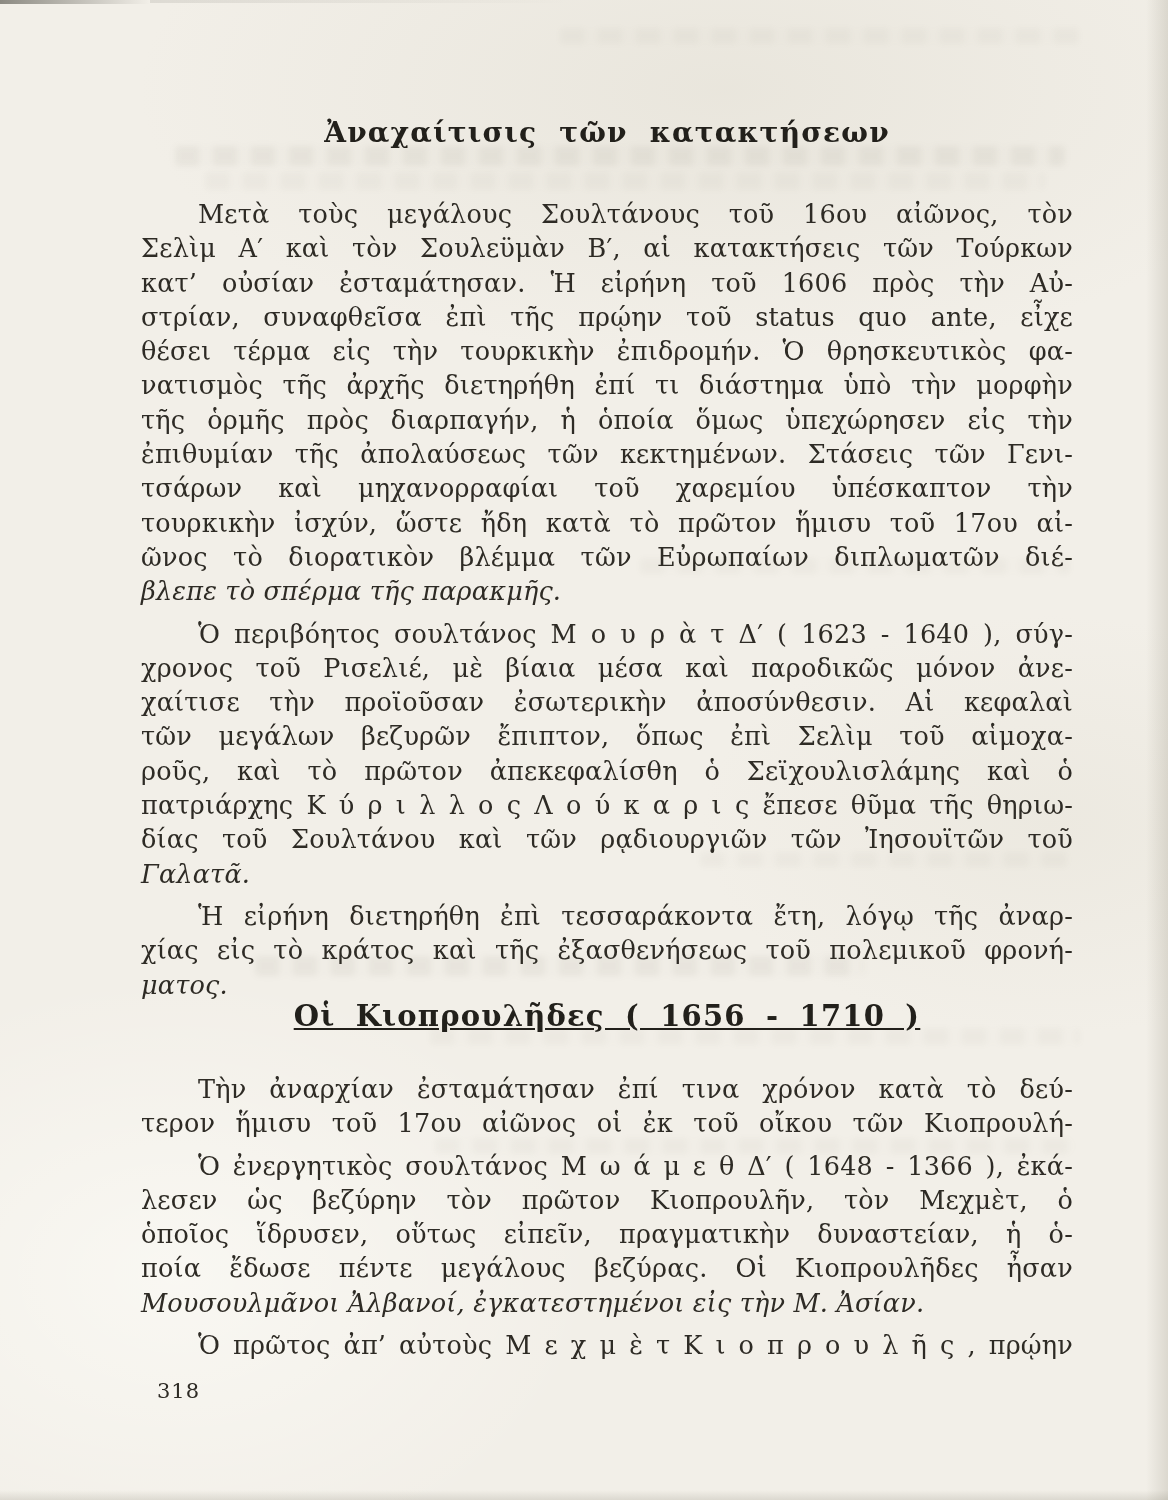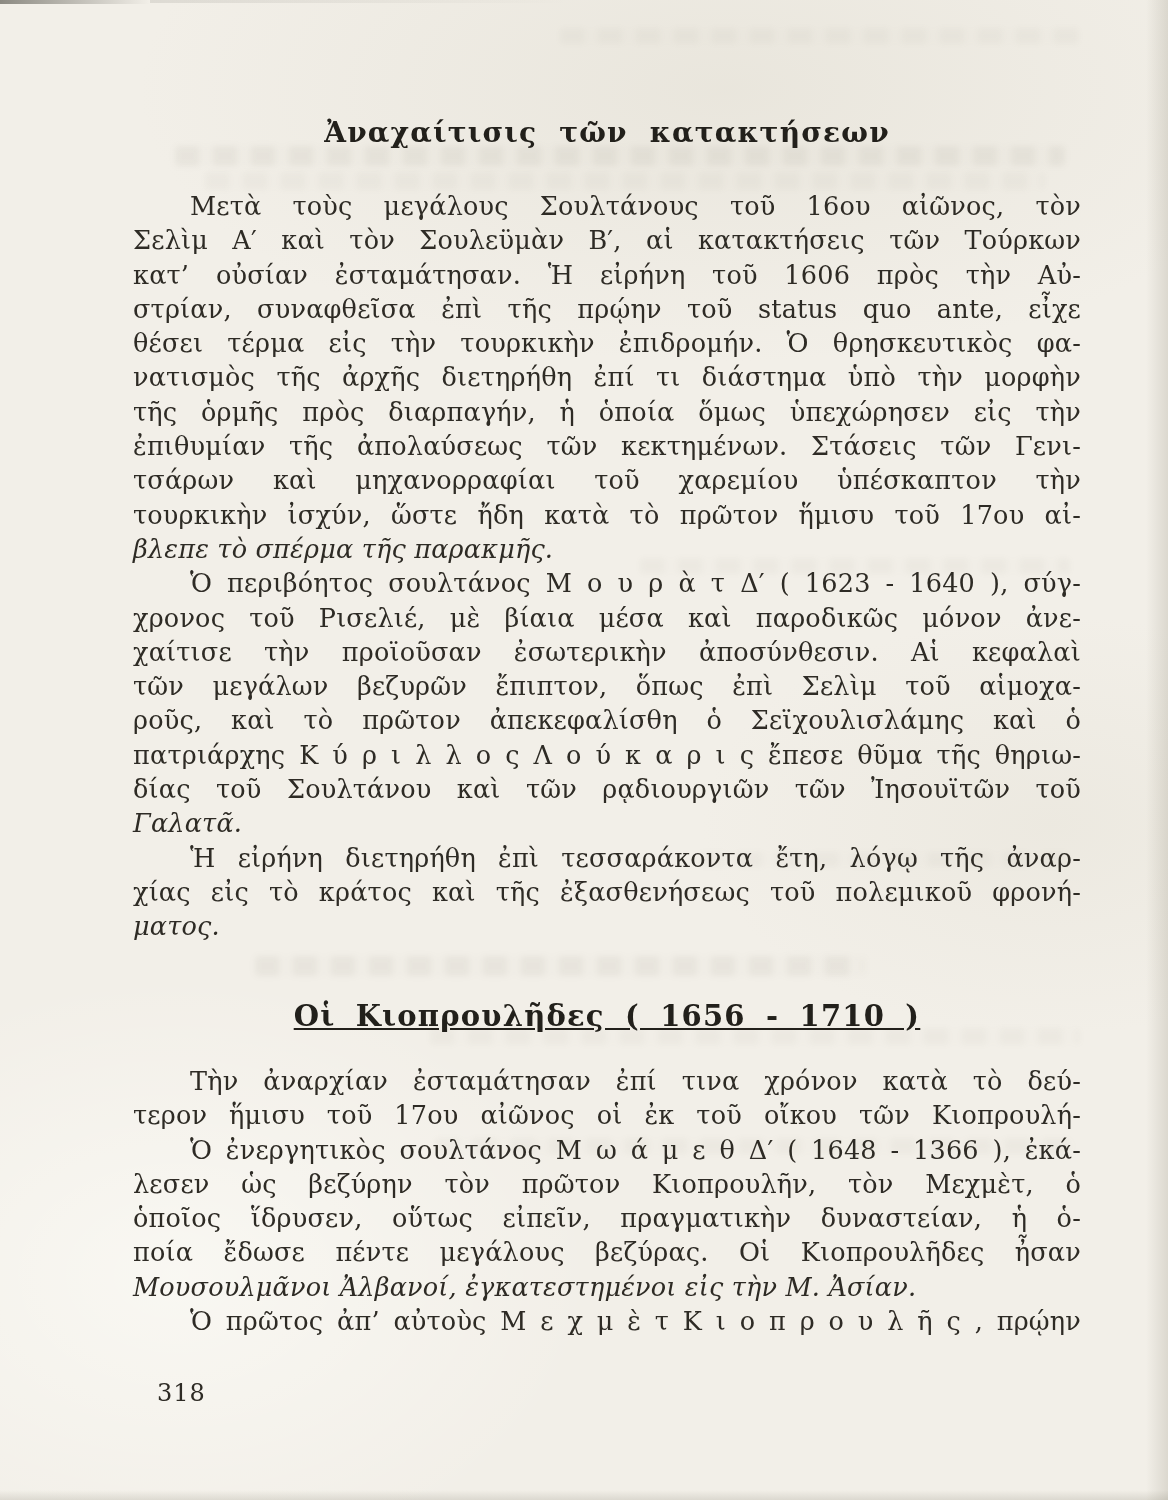--- a/index.html
+++ b/index.html
@@ -46,27 +46,27 @@
   
   .textcol{position:absolute;left:133px;width:948px;}
   .heading{
     margin:0;
     font-size:28px;font-weight:bold;color:#22201b;
     text-align:center;letter-spacing:1.2px;word-spacing:11px;
     line-height:34px;
   }
   .heading.h2{font-size:29px;word-spacing:9px;text-decoration:underline;}
   .bodytext{font-size:25.5px;line-height:34.3px;letter-spacing:0.2px;}
-  .para{margin:0;}
+  .para{margin:8px;}
   .line{text-align:justify;text-align-last:justify;}
   .line.indent{padding-left:57px;}
   .line.endline{text-align:left;text-align-last:left;font-style:italic;}
   .page-number{
     position:absolute;left:157px;top:1379px;
-    font-size:24px;letter-spacing:1px;color:#2e2b25;
+    font-size:21px;letter-spacing:1px;color:#2e2b25;
   }
 </style>
 </head>
 <body>
 
 <div class="page">
 
   <div class="edge-mark-strong"></div>
   <div class="edge-mark-faint"></div>
   <div class="edge-shadow-right"></div>
@@ -88,20 +88,21 @@
         <div class="line indent">Μετὰ τοὺς μεγάλους Σουλτάνους τοῦ 16ου αἰῶνος, τὸν</div>
         <div class="line">Σελὶμ Α′ καὶ τὸν Σουλεϋμὰν Β′, αἱ κατακτήσεις τῶν Τούρκων</div>
         <div class="line">κατ’ οὐσίαν ἐσταμάτησαν. Ἡ εἰρήνη τοῦ 1606 πρὸς τὴν Αὐ-</div>
         <div class="line">στρίαν, συναφθεῖσα ἐπὶ τῆς πρῴην τοῦ status quo ante, εἶχε</div>
         <div class="line">θέσει τέρμα εἰς τὴν τουρκικὴν ἐπιδρομήν. Ὁ θρησκευτικὸς φα-</div>
         <div class="line">νατισμὸς τῆς ἀρχῆς διετηρήθη ἐπί τι διάστημα ὑπὸ τὴν μορφὴν</div>
         <div class="line">τῆς ὁρμῆς πρὸς διαρπαγήν, ἡ ὁποία ὅμως ὑπεχώρησεν εἰς τὴν</div>
         <div class="line">ἐπιθυμίαν τῆς ἀπολαύσεως τῶν κεκτημένων. Στάσεις τῶν Γενι-</div>
         <div class="line">τσάρων καὶ μηχανορραφίαι τοῦ χαρεμίου ὑπέσκαπτον τὴν</div>
         <div class="line">τουρκικὴν ἰσχύν, ὥστε ἤδη κατὰ τὸ πρῶτον ἥμισυ τοῦ 17ου αἰ-</div>
+        <div class="line">ῶνος τὸ διορατικὸν βλέμμα τῶν Εὐρωπαίων διπλωματῶν διέ-</div>
         <div class="line endline">βλεπε τὸ σπέρμα τῆς παρακμῆς.</div>
       </div>
       <div class="para">
         <div class="line indent">Ὁ περιβόητος σουλτάνος Μ ο υ ρ ὰ τ Δ′ ( 1623 - 1640 ), σύγ-</div>
         <div class="line">χρονος τοῦ Ρισελιέ, μὲ βίαια μέσα καὶ παροδικῶς μόνον ἀνε-</div>
         <div class="line">χαίτισε τὴν προϊοῦσαν ἐσωτερικὴν ἀποσύνθεσιν. Αἱ κεφαλαὶ</div>
         <div class="line">τῶν μεγάλων βεζυρῶν ἔπιπτον, ὅπως ἐπὶ Σελὶμ τοῦ αἱμοχα-</div>
         <div class="line">ροῦς, καὶ τὸ πρῶτον ἀπεκεφαλίσθη ὁ Σεϊχουλισλάμης καὶ ὁ</div>
         <div class="line">πατριάρχης Κ ύ ρ ι λ λ ο ς Λ ο ύ κ α ρ ι ς ἔπεσε θῦμα τῆς θηριω-</div>
         <div class="line">δίας τοῦ Σουλτάνου καὶ τῶν ρᾳδιουργιῶν τῶν Ἰησουϊτῶν τοῦ</div>

